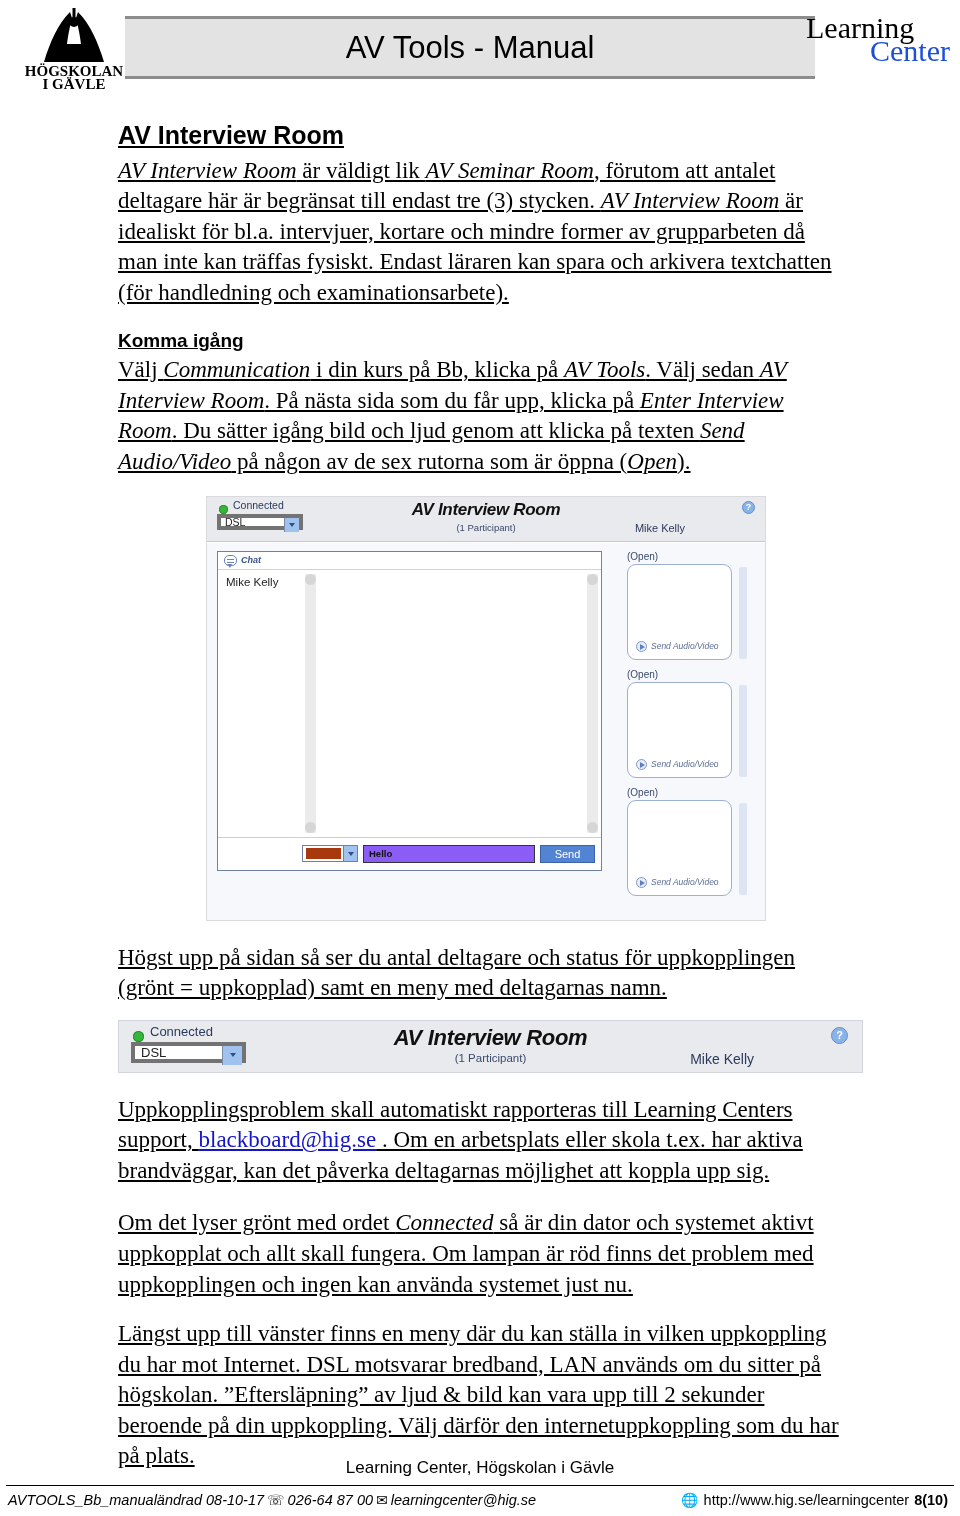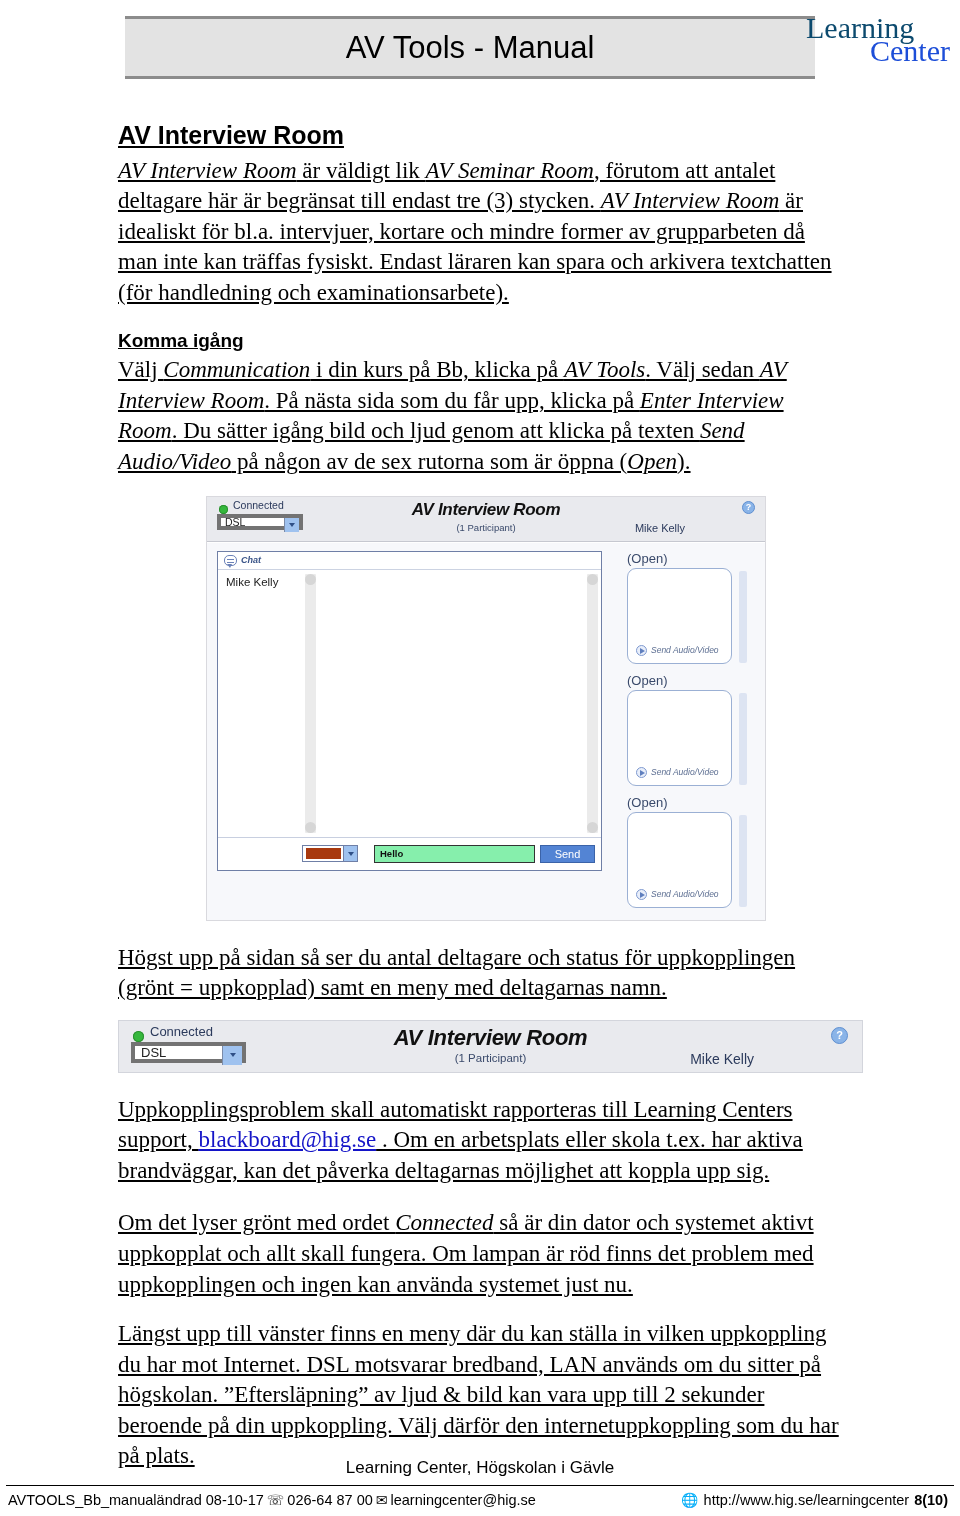--- a/index.html
+++ b/index.html
@@ -43,21 +43,21 @@
   }
   .lc-logo {
     position: absolute;
     right: 6px; top: 14px;
     width: 150px;
     text-align: left;
     line-height: 0.95;
   }
   .lc-logo .lc-learning {
     font-family: "Liberation Serif", serif;
-    font-size: 30px; color: #0c4a6e; display:block; padding-left: 2px;
+    font-size: 30px; color: #000000; display:block; padding-left: 2px;
   }
   .lc-logo .lc-center {
     font-family: "Liberation Serif", serif;
     font-size: 30px; color: #1d4ed8; display:block; text-align:right; padding-right: 4px; margin-top:-6px;
   }
 
   
   .content {
     position: absolute;
     left: 118px; top: 122px;
@@ -219,41 +219,41 @@
   }
   .color-swatch { width:35px; height:11px; background:#a8390f; margin-left:3px; }
   .color-arrow {
     position:absolute; right:0; top:0; width:14px; height:15px; background:#9fc2ef;
     border-left:1px solid #6f7fa6; display:flex;align-items:center;justify-content:center;
   }
   .color-arrow i {
     display:block;width:0;height:0;border-left:3.5px solid transparent;border-right:3.5px solid transparent;border-top:4px solid #2f4f86;
   }
   .msg-input {
-    flex:1; height:18px; background:#86efac; border:1px solid #333;
-    display:flex; align-items:center;margin-left:11px;
+    flex:1; height:18px; background:#8b5cf6; border:1px solid #333;
+    display:flex; align-items:center;
   }
   .msg-input span {
     font-family:"Liberation Sans", sans-serif; font-size:9.5px; color:#111; padding-left:5px;
     font-weight:bold;
   }
   .send-btn {
     width:55px;height:18px;background:#5384d4;border:1px solid #3b63a8;
     color:#fff; font-family:"Liberation Sans",sans-serif; font-size:11px;
     display:flex;align-items:center;justify-content:center;
   }
 
   
   .video-col {
     position:absolute; right: 8px; top: 8px;
     width: 130px; height: 390px;
   }
   .video-slot { position:relative; margin-bottom: 9px; }
   .video-label {
-    font-family:"Liberation Sans", sans-serif; font-size:13px; color:#3a4a6b;
+    font-family:"Liberation Sans", sans-serif; font-size:10px; color:#3a4a6b;
     margin-bottom:2px;
   }
   .video-box {
     position:relative;
     width: 105px; height: 96px;
     background:#fff; border:1px solid #9bb0d4; border-radius:9px;
   }
   .send-av {
     position:absolute; left:8px; bottom:7px;
     display:flex; align-items:center; gap:4px;
@@ -304,30 +304,41 @@
     font-size:17px; color:#000;
     padding-bottom: 7px;
   }
   .footer-rule { height:1px; background:#000; margin:0 6px; }
   .footer-row {
     display:flex; align-items:center;
     padding: 6px 8px 8px 8px;
     font-family:"Liberation Sans", sans-serif;
     font-size:14.5px;
   }
-  .footer-left { display:flex; align-items:center; gap:3px; white-space:nowrap; }
+  .footer-left { display:flex; align-items:center; gap:3px; white-space:nowrap;font-style:italic; }
   .footer-right { margin-left:auto; display:flex; align-items:center; gap:5px; white-space:nowrap; padding-right:4px;}
   .glyph { font-family:"DejaVu Sans", sans-serif; font-size:14px; }
   .pagenum { font-weight:bold; }
 </style>
 </head>
 <body>
 
 <div class="page-header">
 
+  <div class="hig-logo">
+    <svg width="120" height="86" viewBox="0 0 120 86" xmlns="http://www.w3.org/2000/svg">
+      <path d="M60 4 L60 14" stroke="#000" stroke-width="3"></path>
+      <circle cx="60" cy="18" r="5" fill="#000"></circle>
+      <path d="M56 8 C44 20 36 38 30 58 L52 58 C52 40 55 26 58 14 Z" fill="#000"></path>
+      <path d="M64 8 C76 20 84 38 90 58 L68 58 C68 40 65 26 62 14 Z" fill="#000"></path>
+      <path d="M52 40 L68 40 L68 58 L52 58 Z" fill="#000"></path>
+      <text x="60" y="72" font-family="Liberation Serif, serif" font-size="15" font-weight="bold" text-anchor="middle" fill="#000">HÖGSKOLAN</text>
+      <text x="60" y="85" font-family="Liberation Serif, serif" font-size="15" font-weight="bold" text-anchor="middle" fill="#000">I GÄVLE</text>
+    </svg>
+  </div>
 
   <div class="title-bar">
     <span class="doc-title">AV Tools - Manual</span>
   </div>
 
   <div class="lc-logo">
     <span class="lc-learning">Learning</span>
     <span class="lc-center">Center</span>
   </div>
 

